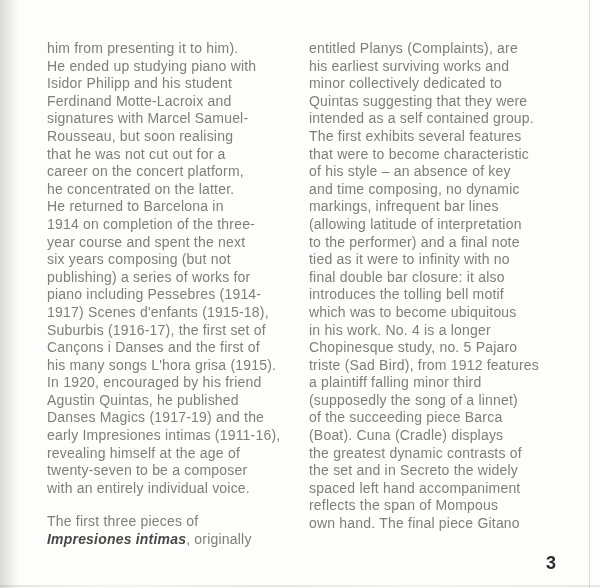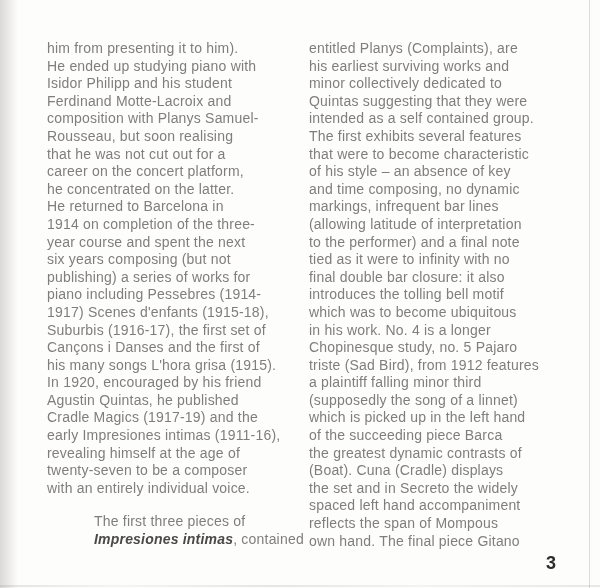--- a/index.html
+++ b/index.html
@@ -38,21 +38,21 @@
   .col {
     position: absolute;
     top: 40px;
     color: #807e7b;
     font-size: 14px;
     line-height: 17.6px;
     letter-spacing: 0.2px;
   }
   .col-left  { left: 47px;  width: 250px; }
   .col-right { left: 309px; width: 265px; }
-  .para + .para { margin-top: 16px; margin-left: 47px; }
+  .para + .para { margin-top: 16px; }
   .line { white-space: nowrap; }
   .it { }
   .bi { font-style: italic; font-weight: bold; color: #4b4947; }
   .page-number {
     position: absolute;
     left: 546px; top: 553px;
     font-size: 18px;
     font-weight: bold;
     color: #2d2c2a;
     letter-spacing: 0.5px;
@@ -65,46 +65,46 @@
   <div class="edge-left"></div>
   <div class="edge-right"></div>
   <div class="edge-bottom"></div>
 
   <div class="col col-left">
       <div class="para">
         <div class="line"><span>him from presenting it to him).</span></div>
         <div class="line"><span>He ended up studying piano with</span></div>
         <div class="line"><span>Isidor Philipp and his student</span></div>
         <div class="line"><span>Ferdinand Motte-Lacroix and</span></div>
-        <div class="line"><span>composition with Planys Samuel-</span></div>
+        <div class="line"><span>signatures with Marcel Samuel-</span></div>
         <div class="line"><span>Rousseau, but soon realising</span></div>
         <div class="line"><span>that he was not cut out for a</span></div>
         <div class="line"><span>career on the concert platform,</span></div>
         <div class="line"><span>he concentrated on the latter.</span></div>
         <div class="line"><span>He returned to Barcelona in</span></div>
         <div class="line"><span>1914 on completion of the three-</span></div>
         <div class="line"><span>year course and spent the next</span></div>
         <div class="line"><span>six years composing (but not</span></div>
         <div class="line"><span>publishing) a series of works for</span></div>
         <div class="line"><span>piano including </span><span class="it">Pessebres</span><span> (1914-</span></div>
         <div class="line"><span>1917) </span><span class="it">Scenes d'enfants</span><span> (1915-18),</span></div>
         <div class="line"><span>Suburbis (1916-17), the first set of</span></div>
         <div class="line"><span class="it">Cançons i Danses</span><span> and the first of</span></div>
         <div class="line"><span>his many songs </span><span class="it">L'hora grisa</span><span> (1915).</span></div>
         <div class="line"><span>In 1920, encouraged by his friend</span></div>
         <div class="line"><span>Agustin Quintas, he published</span></div>
-        <div class="line"><span class="it">Cradle Magics</span><span> (1917-19) and the</span></div>
+        <div class="line"><span class="it">Danses Magics</span><span> (1917-19) and the</span></div>
         <div class="line"><span>early </span><span class="it">Impresiones intimas</span><span> (1911-16),</span></div>
         <div class="line"><span>revealing himself at the age of</span></div>
         <div class="line"><span>twenty-seven to be a composer</span></div>
         <div class="line"><span>with an entirely individual voice.</span></div>
       </div>
       <div class="para">
         <div class="line"><span>The first three pieces of</span></div>
-        <div class="line"><span class="bi">Impresiones intimas</span><span>, contained</span></div>
+        <div class="line"><span class="bi">Impresiones intimas</span><span>, originally</span></div>
       </div>
     </div>
   <div class="col col-right">
       <div class="para">
         <div class="line"><span>entitled </span><span class="it">Planys</span><span> (Complaints), are</span></div>
         <div class="line"><span>his earliest surviving works and</span></div>
         <div class="line"><span>minor collectively dedicated to</span></div>
         <div class="line"><span>Quintas suggesting that they were</span></div>
         <div class="line"><span>intended as a self contained group.</span></div>
         <div class="line"><span>The first exhibits several features</span></div>
@@ -116,24 +116,23 @@
         <div class="line"><span>to the performer) and a final note</span></div>
         <div class="line"><span>tied as it were to infinity with no</span></div>
         <div class="line"><span>final double bar closure: it also</span></div>
         <div class="line"><span>introduces the tolling bell motif</span></div>
         <div class="line"><span>which was to become ubiquitous</span></div>
         <div class="line"><span>in his work. No. 4 is a longer</span></div>
         <div class="line"><span>Chopinesque study, no. 5 </span><span class="it">Pajaro</span></div>
         <div class="line"><span class="it">triste</span><span> (Sad Bird), from 1912 features</span></div>
         <div class="line"><span>a plaintiff falling minor third</span></div>
         <div class="line"><span>(supposedly the song of a linnet)</span></div>
-        <div class="line"><span>which is picked up in the left hand</span></div>
         <div class="line"><span>of the succeeding piece </span><span class="it">Barca</span></div>
+        <div class="line"><span>(Boat). </span><span class="it">Cuna</span><span> (Cradle) displays</span></div>
         <div class="line"><span>the greatest dynamic contrasts of</span></div>
-        <div class="line"><span>(Boat). </span><span class="it">Cuna</span><span> (Cradle) displays</span></div>
         <div class="line"><span>the set and in Secreto the widely</span></div>
         <div class="line"><span>spaced left hand accompaniment</span></div>
         <div class="line"><span>reflects the span of Mompous</span></div>
         <div class="line"><span>own hand. The final piece </span><span class="it">Gitano</span></div>
       </div>
     </div>
 
   <div class="page-number">3</div>
 </div>
 

